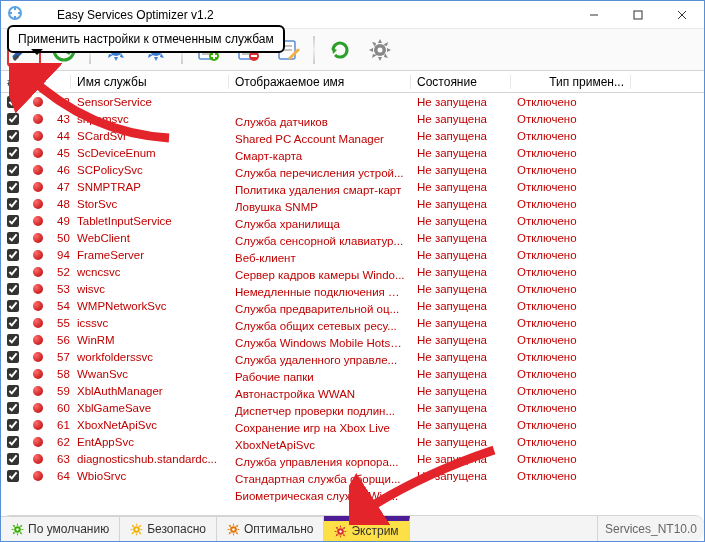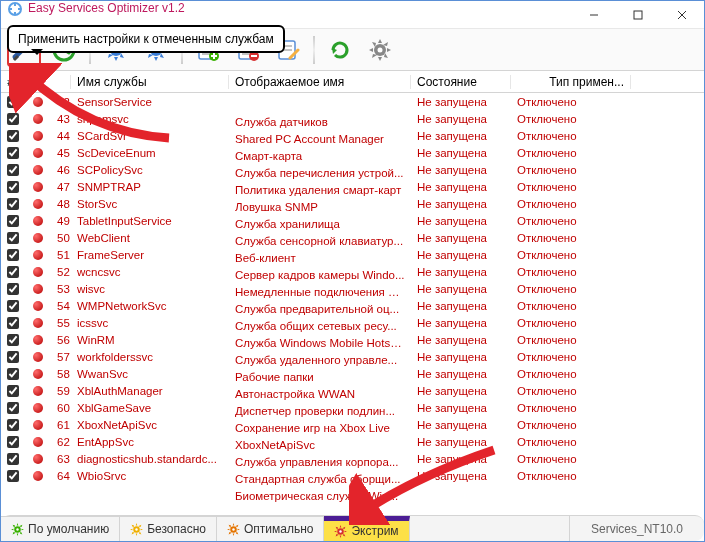--- a/index.html
+++ b/index.html
@@ -1,20 +1,20 @@
 <!DOCTYPE html>
 <html><head>
 <meta charset="utf-8">
 <style>
   * { box-sizing: border-box; }
   html, body { margin: 0; padding: 0; font-family: "Segoe UI", Tahoma, sans-serif; font-size: 12px; background: #fff; }
   .window { width: 705px; height: 542px; border: 1px solid #5a8fd6; display: flex; flex-direction: column; background: #fff; position: relative; }
 
   
-  .titlebar { height: 28px; background: #fff; display: flex; padding-left: 6px; color: #be185d; border-bottom: 1px solid #e8e8e8; }
+  .titlebar { height: 28px; background: #fff; display: flex; align-items: center; padding-left: 6px; color: #000000; border-bottom: 1px solid #e8e8e8; gap: 29px; }
   .titlebar .ticon { margin-right: 5px; }
   .titlebar .spacer { flex: 1; }
   .winbtns { display: flex; }
   .winbtn { width: 44px; height: 28px; display: flex; align-items: center; justify-content: center; color: #555; }
 
   
   .balloon { position: absolute; top: 24px; left: 6px; background: #fff; border: 2px solid #000; border-radius: 6px; padding: 5px 9px; z-index: 30; font-size: 12px; color: #000; }
   .balloon::after { content: ""; position: absolute; bottom: -10px; left: 22px; width: 0; height: 0; border: 6px solid transparent; border-top-color: #000; }
 
   
@@ -45,21 +45,21 @@
   .row .c4 { width: 120px; }
   .row input[type=checkbox] { width: 12px; height: 12px; margin: 0; accent-color: #333; }
   .dot { width: 10px; height: 10px; border-radius: 50%; background: radial-gradient(circle at 3px 3px,#ff6b6b,#b50000); flex: 0 0 10px; }
   .rnum { color: #c00000; font-size: 11.5px; }
 
   
   .tabs { height: 26px; display: flex; align-items: stretch; border-top: 1px solid #d4d4d4; background: #f4f4f4; border-radius: 9px; }
   .tab { display: flex; align-items: center; gap: 4px; padding: 0 10px; border-right: 1px solid #d4d4d4; border-top: 1px solid #d4d4d4; font-size: 12px; color: #333; background: #f4f4f4; position: relative; top: 0; }
   .tab.active { background: #fde047; border-top: 5px solid #4c1d95; }
   .tabs .spacer { flex: 1; }
-  .status-right { display: flex; align-items: center; padding: 0 21px; color: #666; border-left: 1px solid #d4d4d4; }
+  .status-right { display: flex; align-items: center; padding: 0 7px; color: #666; border-left: 1px solid #d4d4d4; }
 
   
   .gear-tiny { width: 13px; height: 13px; }
 
   
   .rows::-webkit-scrollbar { width: 16px; }
   .rows::-webkit-scrollbar-thumb { background: #cdcdcd; border: 1px solid #a8a8a8; }
   .rows::-webkit-scrollbar-track { background: #f0f0f0; }
 </style>
 </head>
@@ -294,21 +294,21 @@
           </div>
           <div class="cell c1">WebClient</div>
           <div class="cell c2">Веб-клиент</div>
           <div class="cell c3">Не запущена</div>
           <div class="cell c4">Отключено</div>
         </div>
         <div class="row">
           <div class="cell c0">
             <input type="checkbox" checked="" style="">
             <span class="dot"></span>
-            <span class="rnum">51</span>
+            <span class="rnum">94</span>
           </div>
           <div class="cell c1">FrameServer</div>
           <div class="cell c2">Сервер кадров камеры Windo...</div>
           <div class="cell c3">Не запущена</div>
           <div class="cell c4">Отключено</div>
         </div>
         <div class="row">
           <div class="cell c0">
             <input type="checkbox" checked="" style="">
             <span class="dot"></span>

